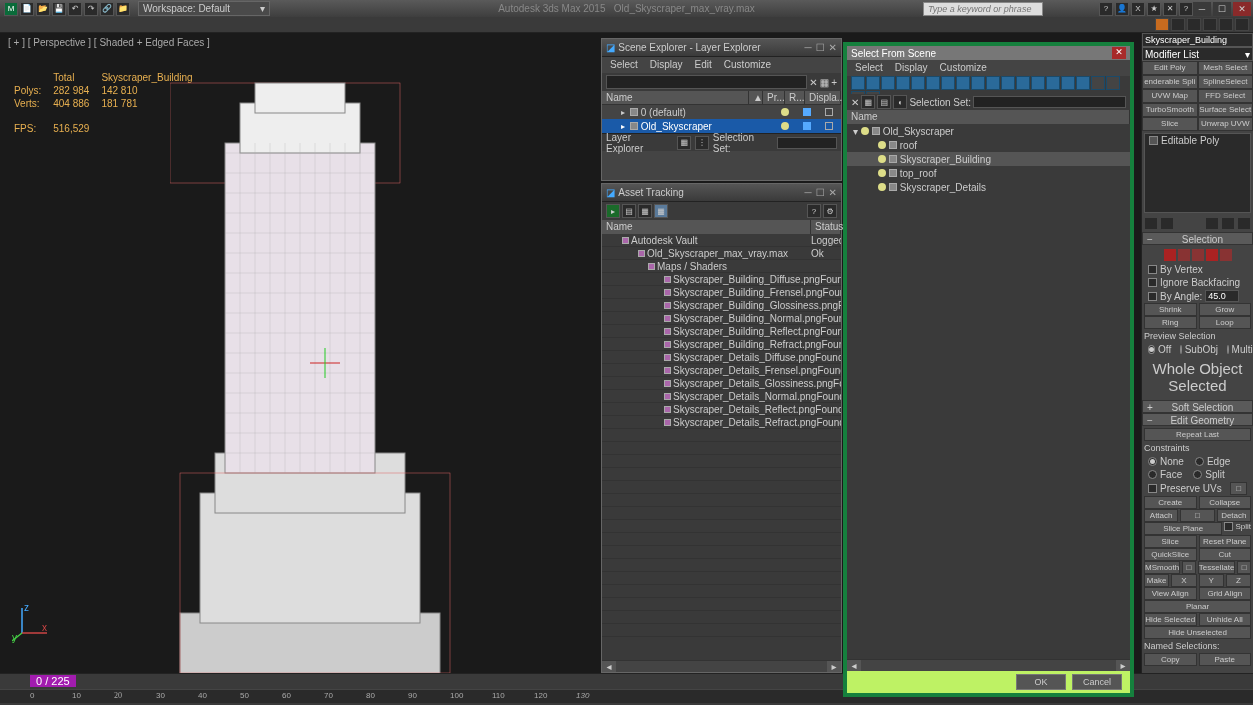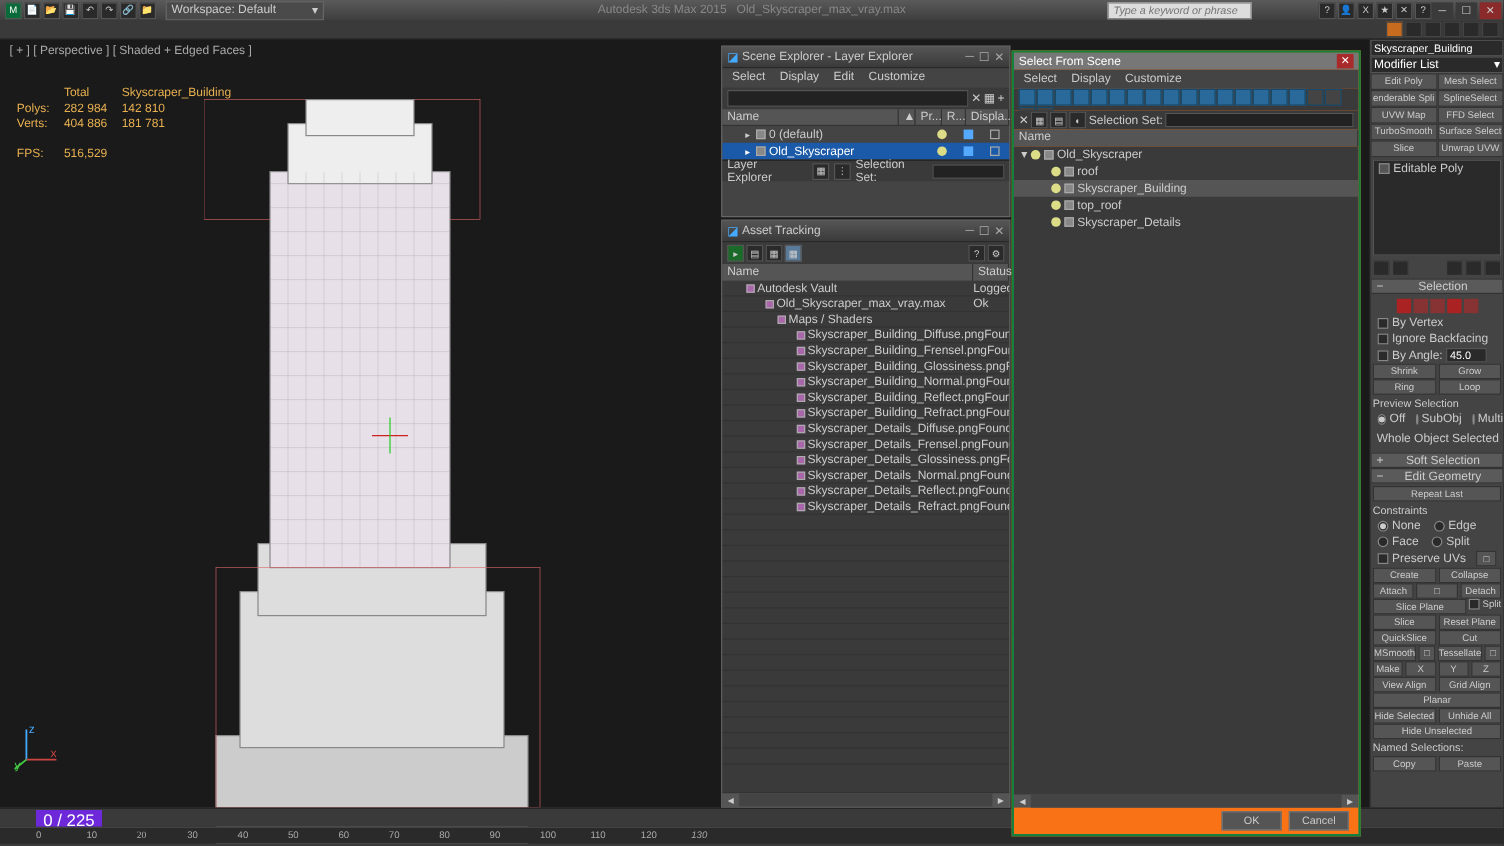--- a/index.html
+++ b/index.html
@@ -40,21 +40,21 @@
 .tree-row.selected{background:#1a5aa8;color:#fff}
 .tree-icon{width:10px;height:10px;margin:0 2px;display:inline-flex;align-items:center;justify-content:center;font-size:8px}
 .status-row{height:18px;background:#3a3a3a;border-top:1px solid #222;display:flex;align-items:center;padding:0 4px;gap:4px;font-size:9px}
 .asset-track{position:absolute;left:601px;top:183px;width:241px;height:490px;background:#444;border:1px solid #666;display:flex;flex-direction:column}
 .at-head{height:14px;background:#555;display:flex;font-size:9px}
 .at-list{flex:1;overflow:hidden;background:#3a3a3a}
 .at-row{height:13px;display:flex;align-items:center;font-size:9px;border-bottom:1px solid #333}
 .at-name{flex:1;padding-left:4px;display:flex;align-items:center;gap:2px}
 .at-status{width:30px}
 .at-scroll{height:12px;background:#555;display:flex;border-top:1px solid #333}
-.select-scene{position:absolute;left:843px;top:42px;width:291px;height:655px;background:#f97316;border:2px solid #15803d;display:flex;flex-direction:column}
+.select-scene{position:absolute;left:843px;top:42px;width:291px;height:655px;background:#bef264;border:4px solid #15803d;display:flex;flex-direction:column}
 .ss-title{height:14px;background:#777;color:#fff;display:flex;align-items:center;padding:0 4px;font-size:10px}
 .ss-title .close{margin-left:auto;width:14px;height:12px;background:#a82a2a;text-align:center;font-size:9px}
 .ss-icons{height:18px;background:#3a3a3a;display:flex;align-items:center;padding:0 4px;gap:1px;flex-wrap:wrap}
 .ss-icon{width:14px;height:14px;background:#2a6a9a;border:1px solid #1a4a6a}
 .ss-icons2{height:16px;background:#3a3a3a;display:flex;align-items:center;padding:0 4px;gap:2px}
 .ss-tree{flex:1;background:#3a3a3a;overflow:hidden}
 .ss-row{height:14px;display:flex;align-items:center;font-size:10px}
 .ss-row.sel{background:#555}
 .ss-buttons{height:22px;display:flex;justify-content:flex-end;align-items:center;gap:6px;padding:0 8px}
 .ss-btn{width:50px;height:16px;background:#555;border:1px solid #777;text-align:center;font-size:9px;line-height:14px}
@@ -63,21 +63,21 @@
 .cmd-btn{flex:1;height:14px;background:#555;border:1px solid #333;font-size:8px;text-align:center;line-height:12px;overflow:hidden}
 .cmd-input{height:14px;background:#2a2a2a;border:1px solid #555;color:#fff;padding:0 2px;font-size:9px}
 .cmd-list{height:80px;background:#2a2a2a;border:1px solid #555;margin:2px}
 .cmd-section{background:#5a5a5a;height:13px;text-align:center;font-size:9px;line-height:13px;border:1px solid #333}
 .cmd-check{display:flex;align-items:center;gap:3px;padding:1px 4px;font-size:9px}
 .cb{width:9px;height:9px;border:1px solid #888;background:#2a2a2a}
 .rb{width:9px;height:9px;border:1px solid #888;border-radius:50%;background:#2a2a2a;display:inline-flex;align-items:center;justify-content:center}
 .rb.on::after{content:'';width:5px;height:5px;background:#ccc;border-radius:50%}
 .cmd-btn2{height:13px;background:#555;border:1px solid #333;font-size:8px;text-align:center;line-height:11px;flex:1}
 .timeline{height:16px;background:#3a3a3a;border-top:1px solid #222;position:relative}
-.tl-marker{position:absolute;left:30px;top:1px;background:#6d28d9;color:#fff;padding:0 6px;font-size:14px}
+.tl-marker{position:absolute;left:30px;top:1px;background:#a21caf;color:#fff;padding:0 6px;font-size:11px}
 .tl-ruler{height:14px;background:#2a2a2a;position:relative;border-top:1px solid #444}
 .statusbar{height:18px;background:#3a3a3a;display:flex;align-items:center;gap:4px;padding:0 4px}
 .indent{display:inline-block}
 .icon-sq{width:8px;height:8px;border:1px solid #aaa;display:inline-block}
 .bulb{width:8px;height:8px;background:#dd8;border-radius:50%;display:inline-block}
 .freeze{width:8px;height:8px;background:#5af;display:inline-block}
 </style>
 </head>
 <body>
 
@@ -273,21 +273,21 @@
       <div class="cmd-row" style="gap:2px">
           <div class="cmd-btn2">Shrink</div>
           <div class="cmd-btn2">Grow</div>
         </div>
       <div class="cmd-row" style="gap:2px">
           <div class="cmd-btn2">Ring</div>
           <div class="cmd-btn2">Loop</div>
         </div>
       <div style="font-size:9px;padding:2px 0">Preview Selection</div>
       <div class="cmd-check"><span class="rb on"></span><span>Off</span>&nbsp;<span class="rb"></span><span>SubObj</span>&nbsp;<span class="rb"></span><span>Multi</span></div>
-      <div style="text-align:right;font-size:10px;padding:4px 2px">Whole Object Selected</div>
+      <div style="text-align:center;font-size:15px;padding:4px 2px">Whole Object Selected</div>
     </div>
     <div class="cmd-section"><span style="float:left;margin-left:4px">+</span><span>Soft Selection</span></div>
     <div class="cmd-section"><span style="float:left;margin-left:4px">−</span><span>Edit Geometry</span></div>
     <div style="padding:2px">
       <div class="cmd-btn2" style="width:100%">Repeat Last</div>
       <div style="font-size:9px;padding:2px 0">Constraints</div>
       <div class="cmd-check"><span class="rb on"></span><span>None</span>&nbsp;&nbsp;<span class="rb"></span><span>Edge</span></div>
       <div class="cmd-check"><span class="rb"></span><span>Face</span>&nbsp;&nbsp;<span class="rb"></span><span>Split</span></div>
       <div class="cmd-check"><span class="cb"></span><span>Preserve UVs</span>&nbsp;<span class="cmd-btn2" style="width:14px">□</span></div>
       <div class="cmd-row" style="gap:2px">

